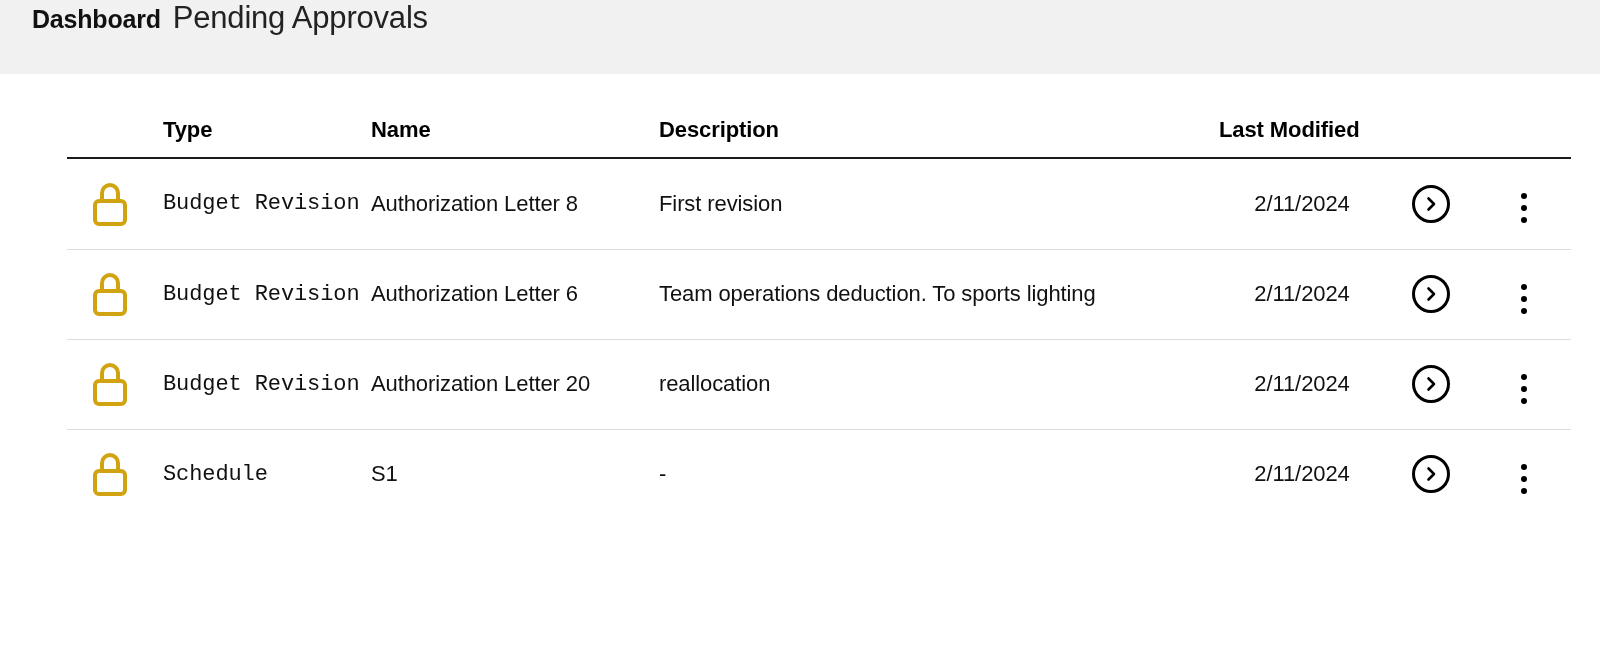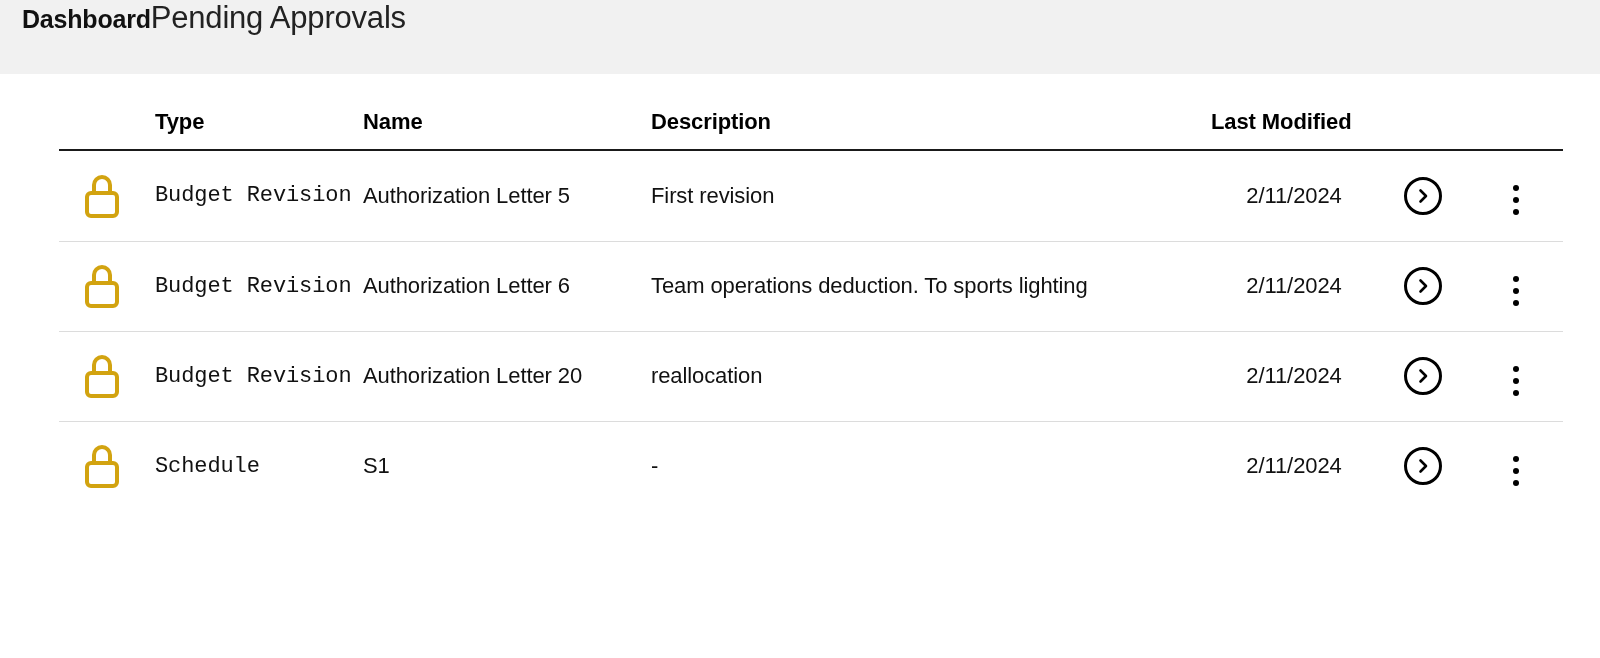--- a/index.html
+++ b/index.html
@@ -21,21 +21,22 @@
     height: 74px;
     background: #f1f1f1;
     display: flex;
     align-items: flex-start;
     padding: 0;
     box-sizing: border-box;
   }
   .breadcrumb {
     display: flex;
     align-items: baseline;
-    padding: 0 0 0 22px;
+    gap: 12px;
+    padding: 0 0 0 32px;
     margin-top: 0;
     height: 36px;
     line-height: 36px;
   }
   .crumb-root {
     font-size: 25px;
     font-weight: bold;
     color: #111111;
     letter-spacing: -0.2px;
     white-space: nowrap;
@@ -44,21 +45,21 @@
     font-size: 31px;
     font-weight: normal;
     color: #222222;
     letter-spacing: -0.2px;
     white-space: nowrap;
   }
 
   
   .content {
     background: #ffffff;
-    padding: 1px;
+    padding: 9px;
   }
   .table {
     width: 1504px;
     margin-left: 58px;
     border-collapse: collapse;
     table-layout: fixed;
   }
 
   .table thead th {
     text-align: left;
@@ -220,21 +221,21 @@
     </thead>
     <tbody>
 
       <tr class="data-row">
         <td class="col-icon cell-icon">
           <span class="lock-icon">
             <span class="shackle"></span><span class="body"></span>
           </span>
         </td>
         <td class="cell-type">Budget Revision</td>
-        <td class="cell-name">Authorization Letter 5</td>
+        <td class="cell-name">Authorization Letter 8</td>
         <td class="cell-desc">First revision</td>
         <td class="cell-date">2/11/2024</td>
         <td class="cell-go">
           <span class="go-btn">
             <svg width="16" height="16" viewBox="0 0 16 16" aria-hidden="true">
               <polyline points="5.5,2.5 11,8 5.5,13.5" fill="none" stroke="#000000" stroke-width="2.6" stroke-linecap="round" stroke-linejoin="round"></polyline>
             </svg>
           </span>
         </td>
         <td class="cell-menu">

